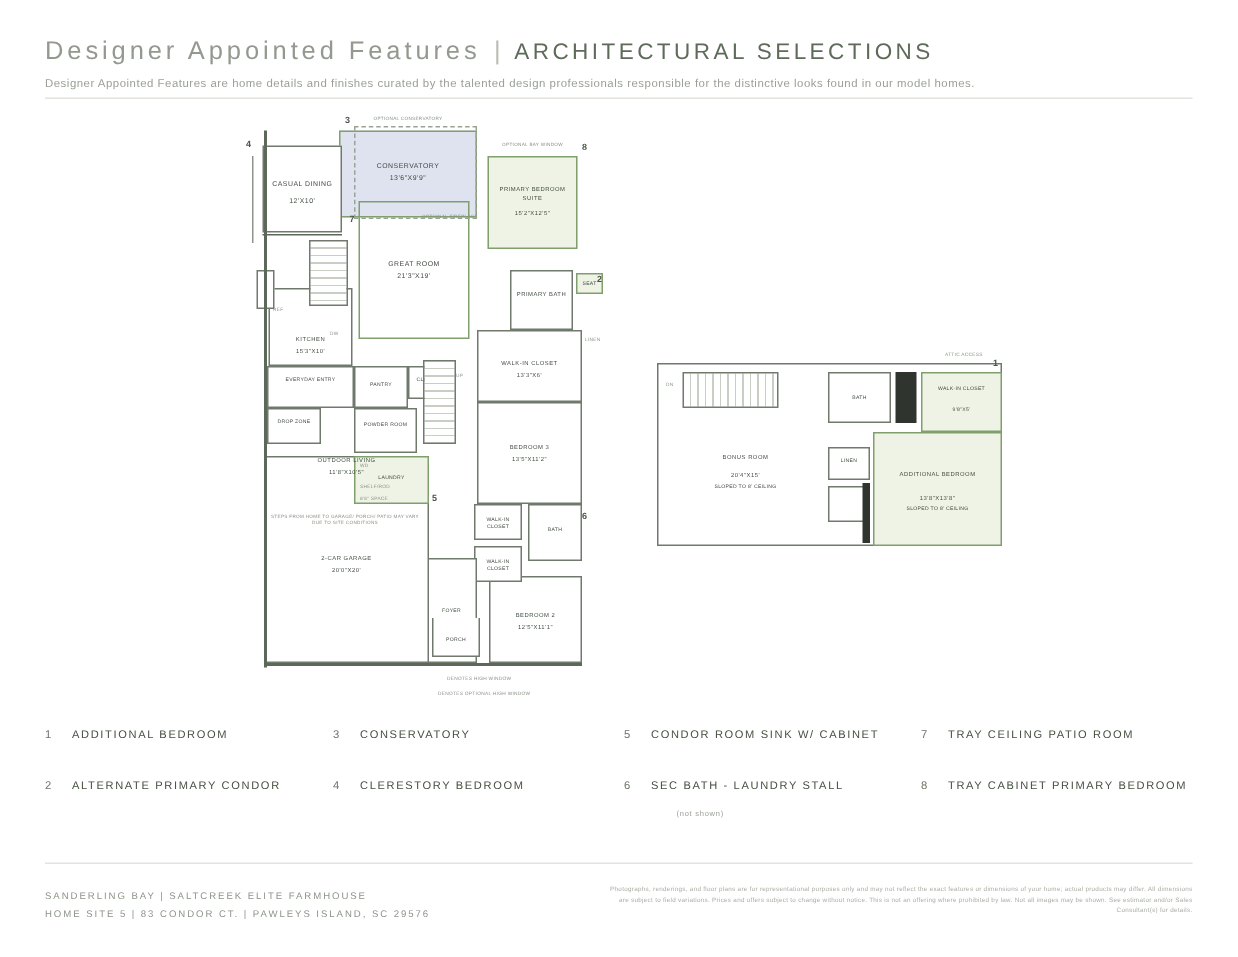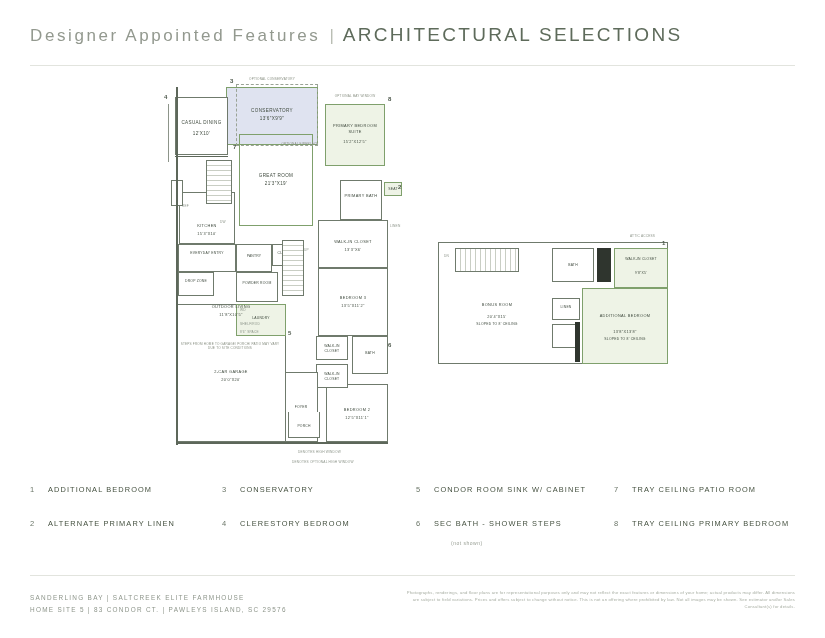--- a/index.html
+++ b/index.html
@@ -39,21 +39,21 @@
     letter-spacing: 2.6px;
     color: #93998f;
     font-weight: 400;
   }
   .title-pipe {
     font-size: 17px;
     color: #b9bdb3;
     font-weight: 300;
   }
   .title-sub {
-    font-size: 19px;
+    font-size: 15px;
     letter-spacing: 2.3px;
     color: #5e6b5b;
     font-weight: 400;
   }
   .subtitle {
     margin-top: 7px;
     font-size: 7.6px;
     letter-spacing: 0.35px;
     color: #9aa096;
   }
@@ -225,20 +225,21 @@
 <body>
 
 <div class="page">
 
   <div class="header">
     <div class="title-row">
       <span class="title-main">Designer Appointed Features</span>
       <span class="title-pipe">|</span>
       <span class="title-sub">ARCHITECTURAL SELECTIONS</span>
     </div>
+    <div class="subtitle">Designer Appointed Features are home details and finishes curated by the talented design professionals responsible for the distinctive looks found in our model homes.</div>
   </div>
   <div class="header-rule"></div>
 
   <div class="plan-area">
     <div class="floorplan">
 
       <div class="room hl-blue" style="left:196px;top:15px;width:92px;height:58px;">
         <div class="lbl" style="top:20px;">CONSERVATORY</div>
         <div class="lbl" style="top:28px;">13'6"X9'9"</div>
       </div>
@@ -410,49 +411,49 @@
   </div>
 
   <div class="features">
 
     <div class="feat" style="left:0px;top:0px;">
       <span class="feat-num">1</span>
       <span class="feat-label">ADDITIONAL BEDROOM</span>
     </div>
     <div class="feat" style="left:0px;top:34px;">
       <span class="feat-num">2</span>
-      <span class="feat-label">ALTERNATE PRIMARY LINEN</span>
+      <span class="feat-label">ALTERNATE PRIMARY CONDOR</span>
     </div>
 
     <div class="feat" style="left:192px;top:0px;">
       <span class="feat-num">3</span>
       <span class="feat-label">CONSERVATORY</span>
     </div>
     <div class="feat" style="left:192px;top:34px;">
       <span class="feat-num">4</span>
       <span class="feat-label">CLERESTORY BEDROOM</span>
     </div>
 
     <div class="feat" style="left:386px;top:0px;">
       <span class="feat-num">5</span>
       <span class="feat-label">CONDOR ROOM SINK W/ CABINET</span>
     </div>
     <div class="feat" style="left:386px;top:34px;">
       <span class="feat-num">6</span>
-      <span class="feat-label">SEC BATH - SHOWER STEPS</span>
+      <span class="feat-label">SEC BATH - LAUNDRY STALL</span>
     </div>
     <span class="feat-sub" style="position:absolute;left:421px;top:52px;">(not shown)</span>
 
     <div class="feat" style="left:584px;top:0px;">
       <span class="feat-num">7</span>
       <span class="feat-label">TRAY CEILING PATIO ROOM</span>
     </div>
     <div class="feat" style="left:584px;top:34px;">
       <span class="feat-num">8</span>
-      <span class="feat-label">TRAY CEILING PRIMARY BEDROOM</span>
+      <span class="feat-label">TRAY CABINET PRIMARY BEDROOM</span>
     </div>
   </div>
 
   <div class="footer-rule"></div>
   <div class="footer-left">
     <div>SANDERLING BAY  |  SALTCREEK ELITE FARMHOUSE</div>
     <div>HOME SITE 5  |  83 CONDOR CT.  |  PAWLEYS ISLAND, SC 29576</div>
   </div>
   <div class="footer-right">Photographs, renderings, and floor plans are for representational purposes only and may not reflect the exact features or dimensions of your home; actual products may differ. All dimensions are subject to field variations. Prices and offers subject to change without notice. This is not an offering where prohibited by law. Not all images may be shown. See estimator and/or Sales Consultant(s) for details.</div>
 

